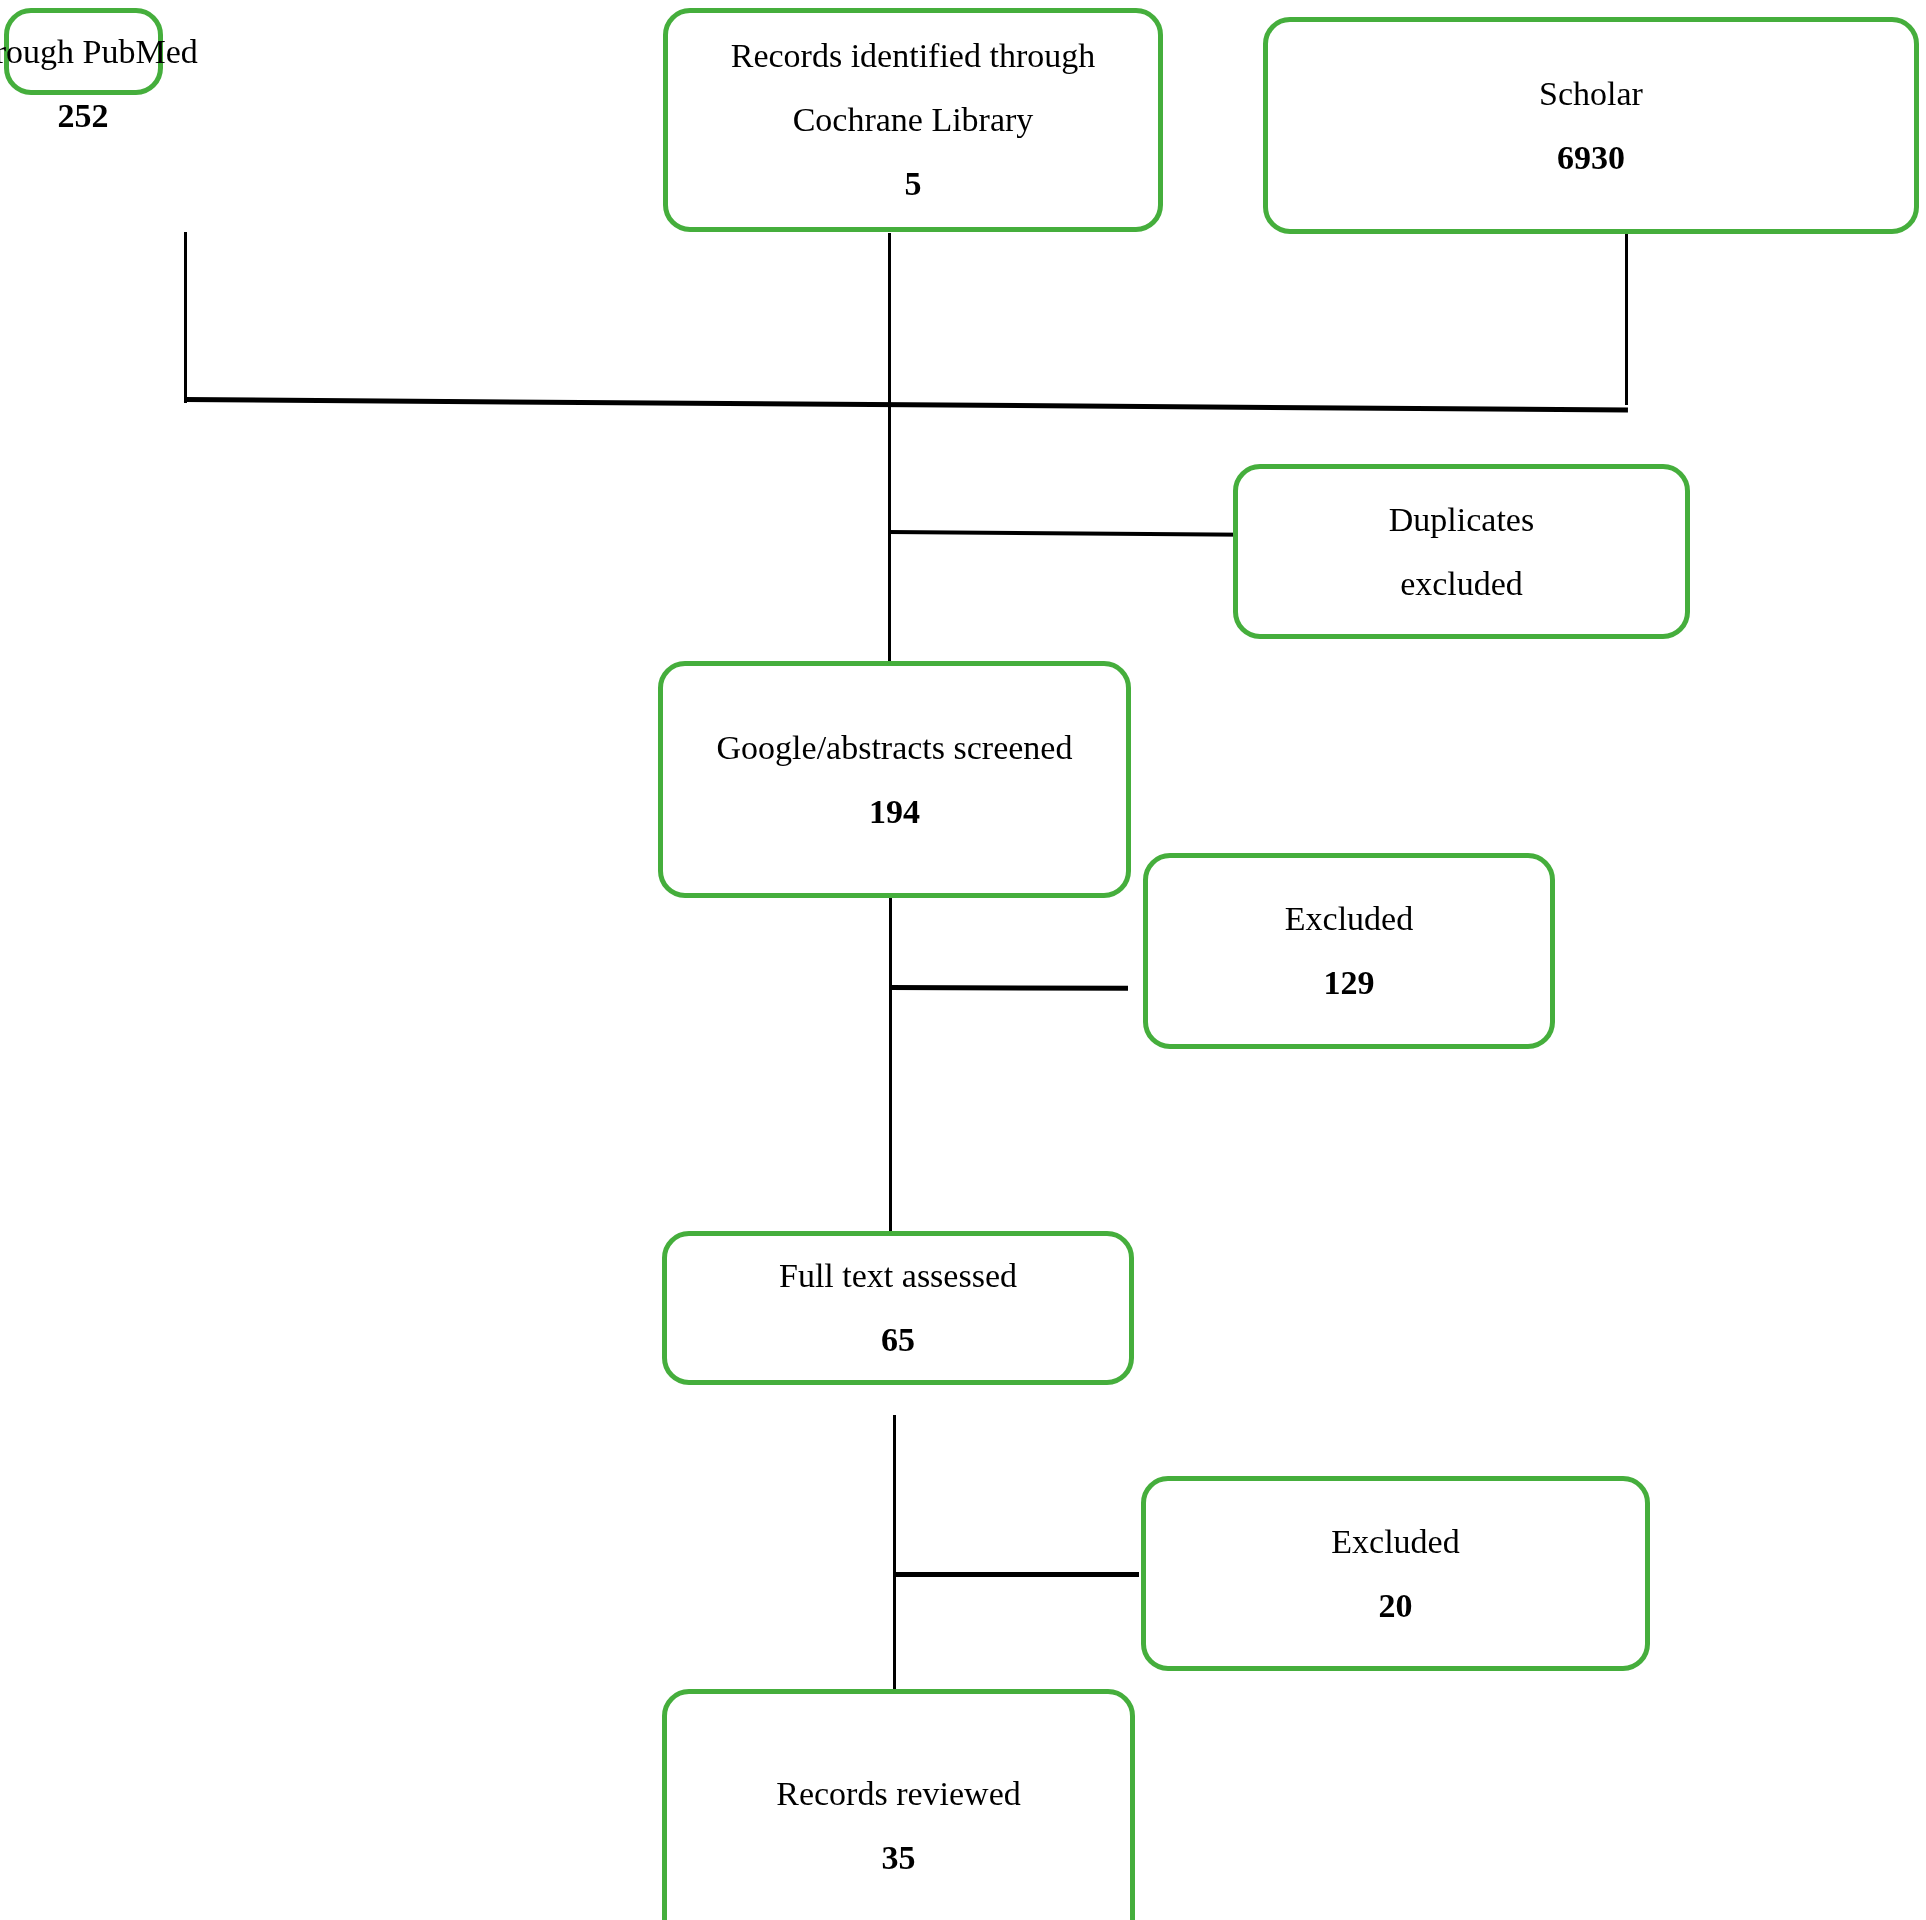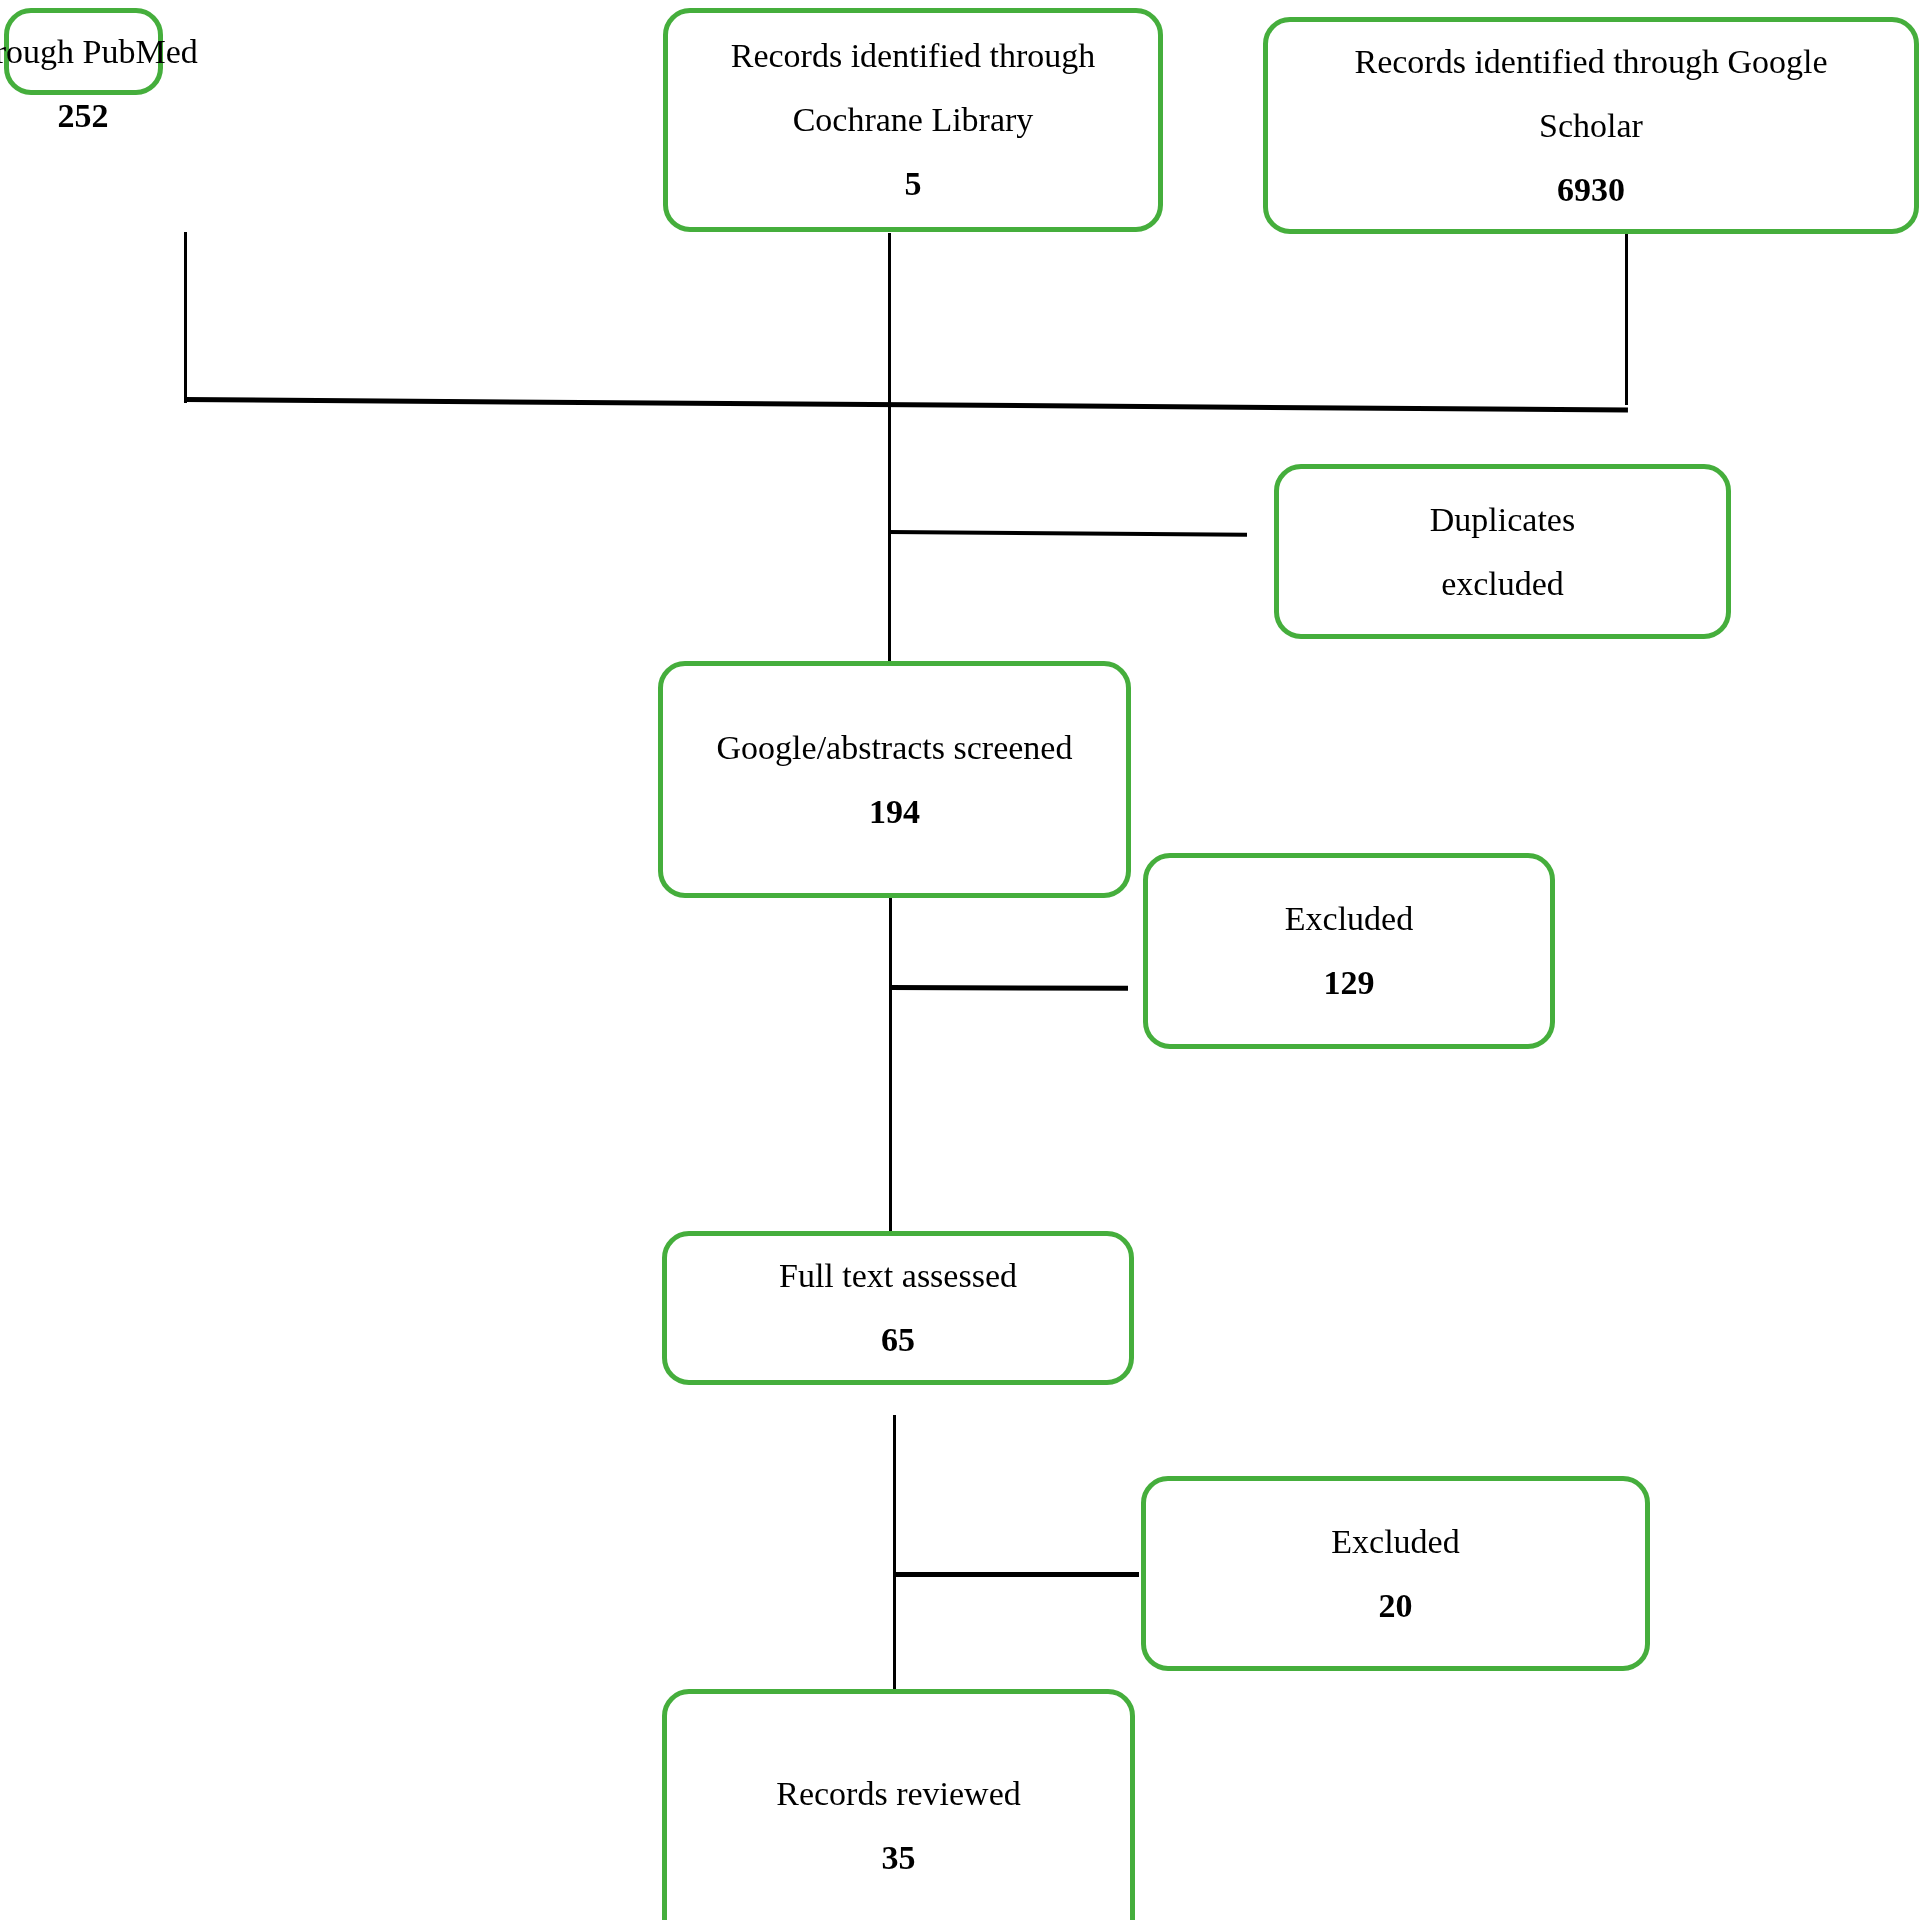--- a/index.html
+++ b/index.html
@@ -89,26 +89,25 @@
     <span class="count">252</span>
   </div>
 
   <div class="node" style="left:631px; top:8.2px; width:500px; height:224px;margin-left:32px;">
     <span class="ln">Records identified through</span>
     <span class="ln">Cochrane Library</span>
     <span class="count">5</span>
   </div>
 
   <div class="node" style="left:1263px; top:17.3px; width:656px; height:217px;">
-    <span class="ln">Records identified through Google</span>
     <span class="ln">Scholar</span>
     <span class="count">6930</span>
   </div>
 
-  <div class="node" style="left:1274px; top:464px; width:457px; height:175px;justify-content:center;">
+  <div class="node" style="left:1233px; top:464px; width:457px; height:175px;justify-content:center;">
     <span class="ln">Duplicates</span>
     <span class="ln">excluded</span>
   </div>
 
   <div class="node" style="left:658px; top:661px; width:473px; height:237px;">
     <span class="ln">Google/abstracts screened</span>
     <span class="count">194</span>
   </div>
 
   <div class="node" style="left:1143px; top:853px; width:412px; height:196px;">

